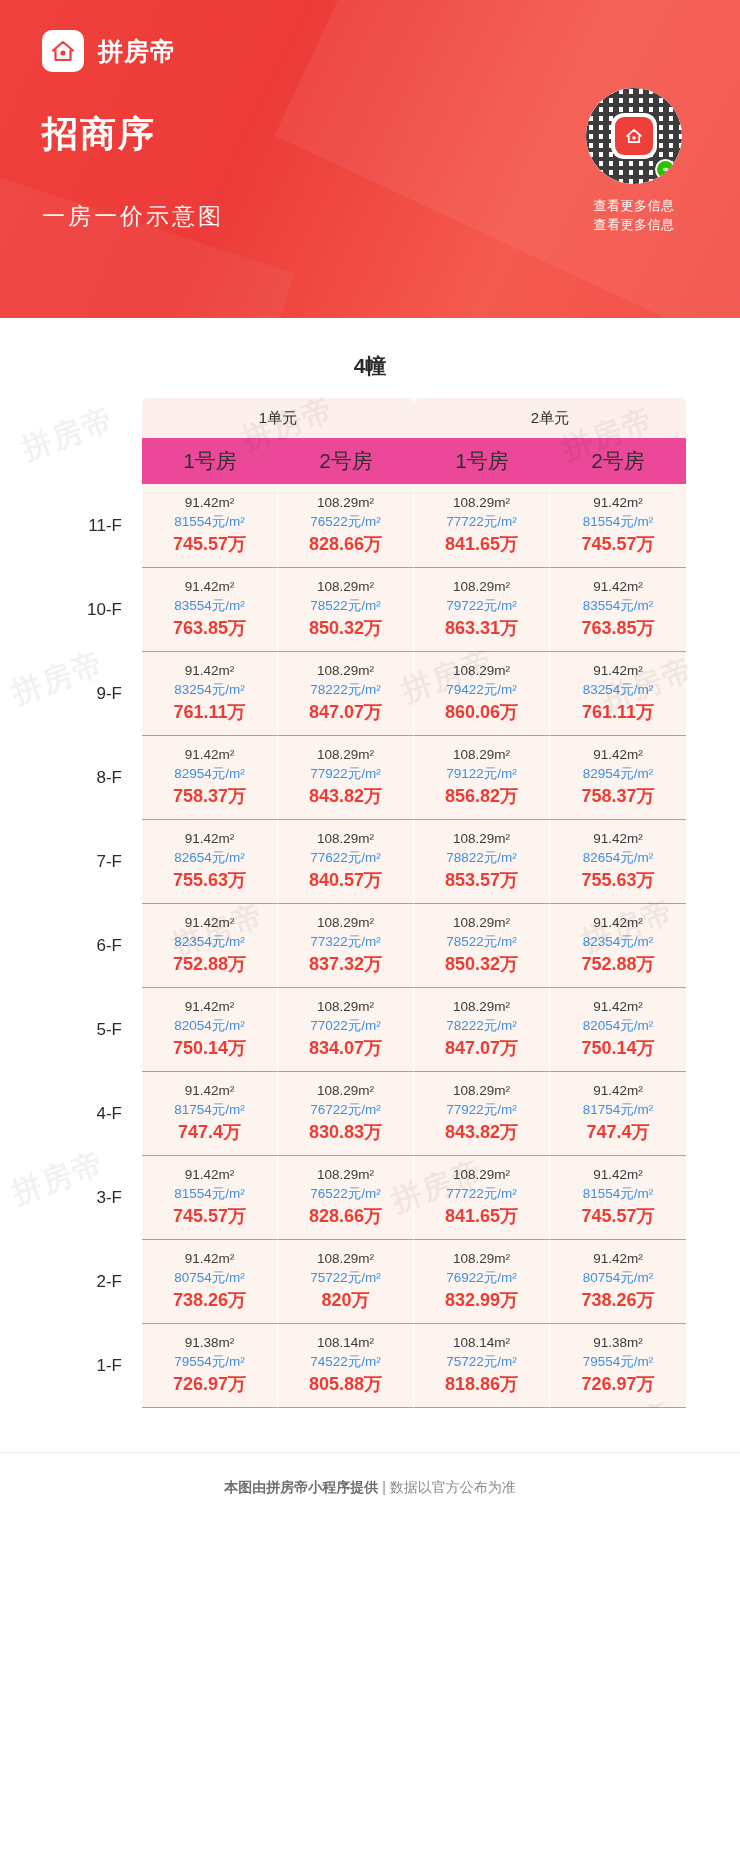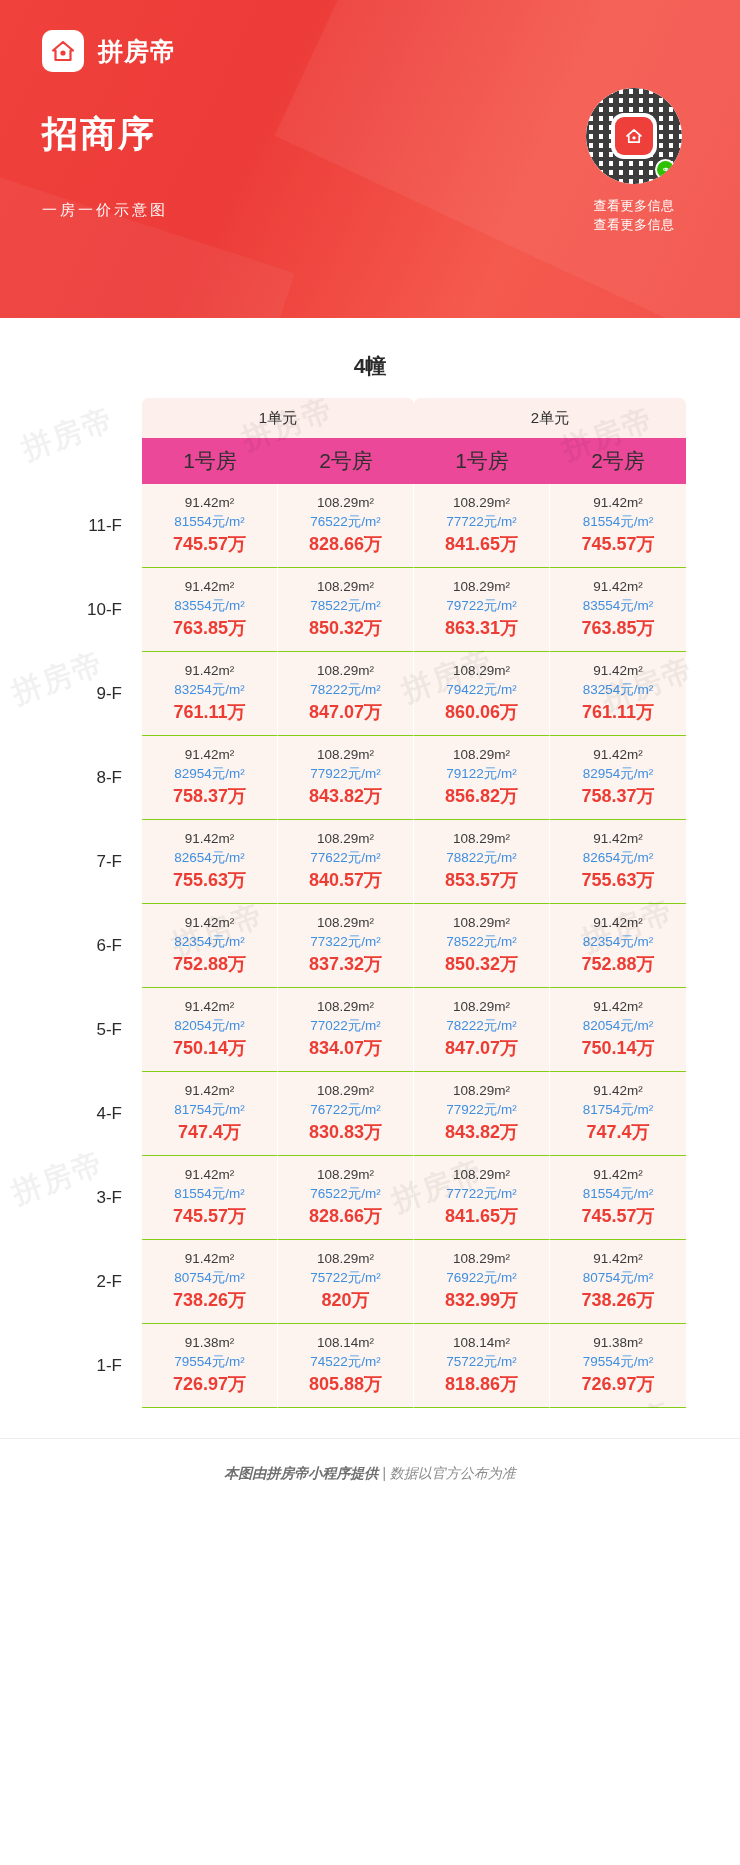--- a/index.html
+++ b/index.html
@@ -62,21 +62,21 @@
     padding: 38px 0 0 42px;
   }
   .main-title {
     color: #fff;
     font-size: 36px;
     font-weight: bold;
     letter-spacing: 2px;
   }
   .sub-title {
     color: #ffffff;
-    font-size: 15px;
+    font-size: 23px;
     margin-top: 42px;
     letter-spacing: 3px;
     opacity: .97;
   }
   .qr-block {
     position: absolute;
     right: 40px;
     top: 88px;
     z-index: 4;
     text-align: center;
@@ -214,26 +214,25 @@
     transform: rotate(-20deg);
     white-space: nowrap;
     z-index: 5;
     pointer-events: none;
     letter-spacing: 2px;
   }
 
   
   .footer {
     border-top: 1px solid #ececec;
-    margin-top: 30px;
+    margin-top: 44px;
     padding: 26px 0 22px;
     text-align: center;
     font-size: 14px;
     color: #8b8b8b;
-    font-style: italic;
   }
   .footer b { color: #6f6f6f; font-weight: bold; }
 </style>
 </head>
 <body>
 
 <div class="header">
 
   <div class="brand-row">
     <span class="brand-logo">

